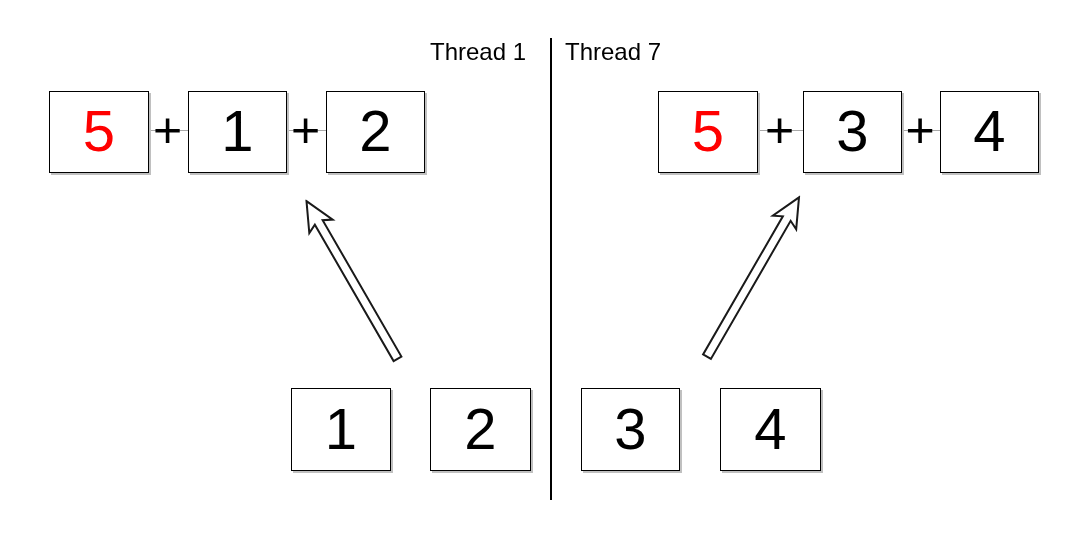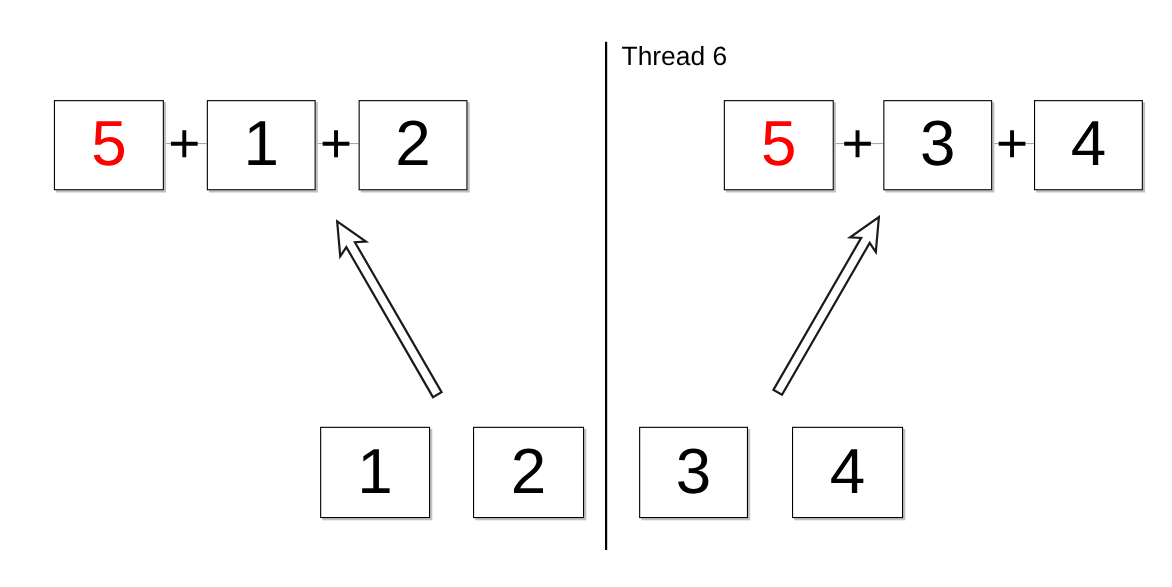--- a/index.html
+++ b/index.html
@@ -32,21 +32,22 @@
   }
   .arrow { position:absolute; }
   .arrow.left  { left:334px; top:187px; transform:rotate(-30deg); }
   .arrow.right { left:735px; top:183px; transform:rotate(30deg); }
 </style>
 </head>
 <body>
 
 <div class="canvas">
 
-  <div class="thread-label" style="left:565px;">Thread 6</div>
+  <div class="thread-label" style="left:430px;">Thread 1</div>
+  <div class="thread-label" style="left:565px;">Thread 7</div>
   <div class="divider"></div>
 
   <div class="connector" style="left:147px;width:41px;"></div>
   <div class="connector" style="left:285px;width:41px;"></div>
   <div class="connector" style="left:756px;width:47px;"></div>
   <div class="connector" style="left:900px;width:40px;"></div>
 
   <div class="vbox top" style="left: 49px; width: 98px; color: rgb(255, 0, 0);">5</div>
   <div class="plus" style="left:147px;width:41px;">+</div>
   <div class="vbox top" style="left:188px;width:97px;">1</div>

